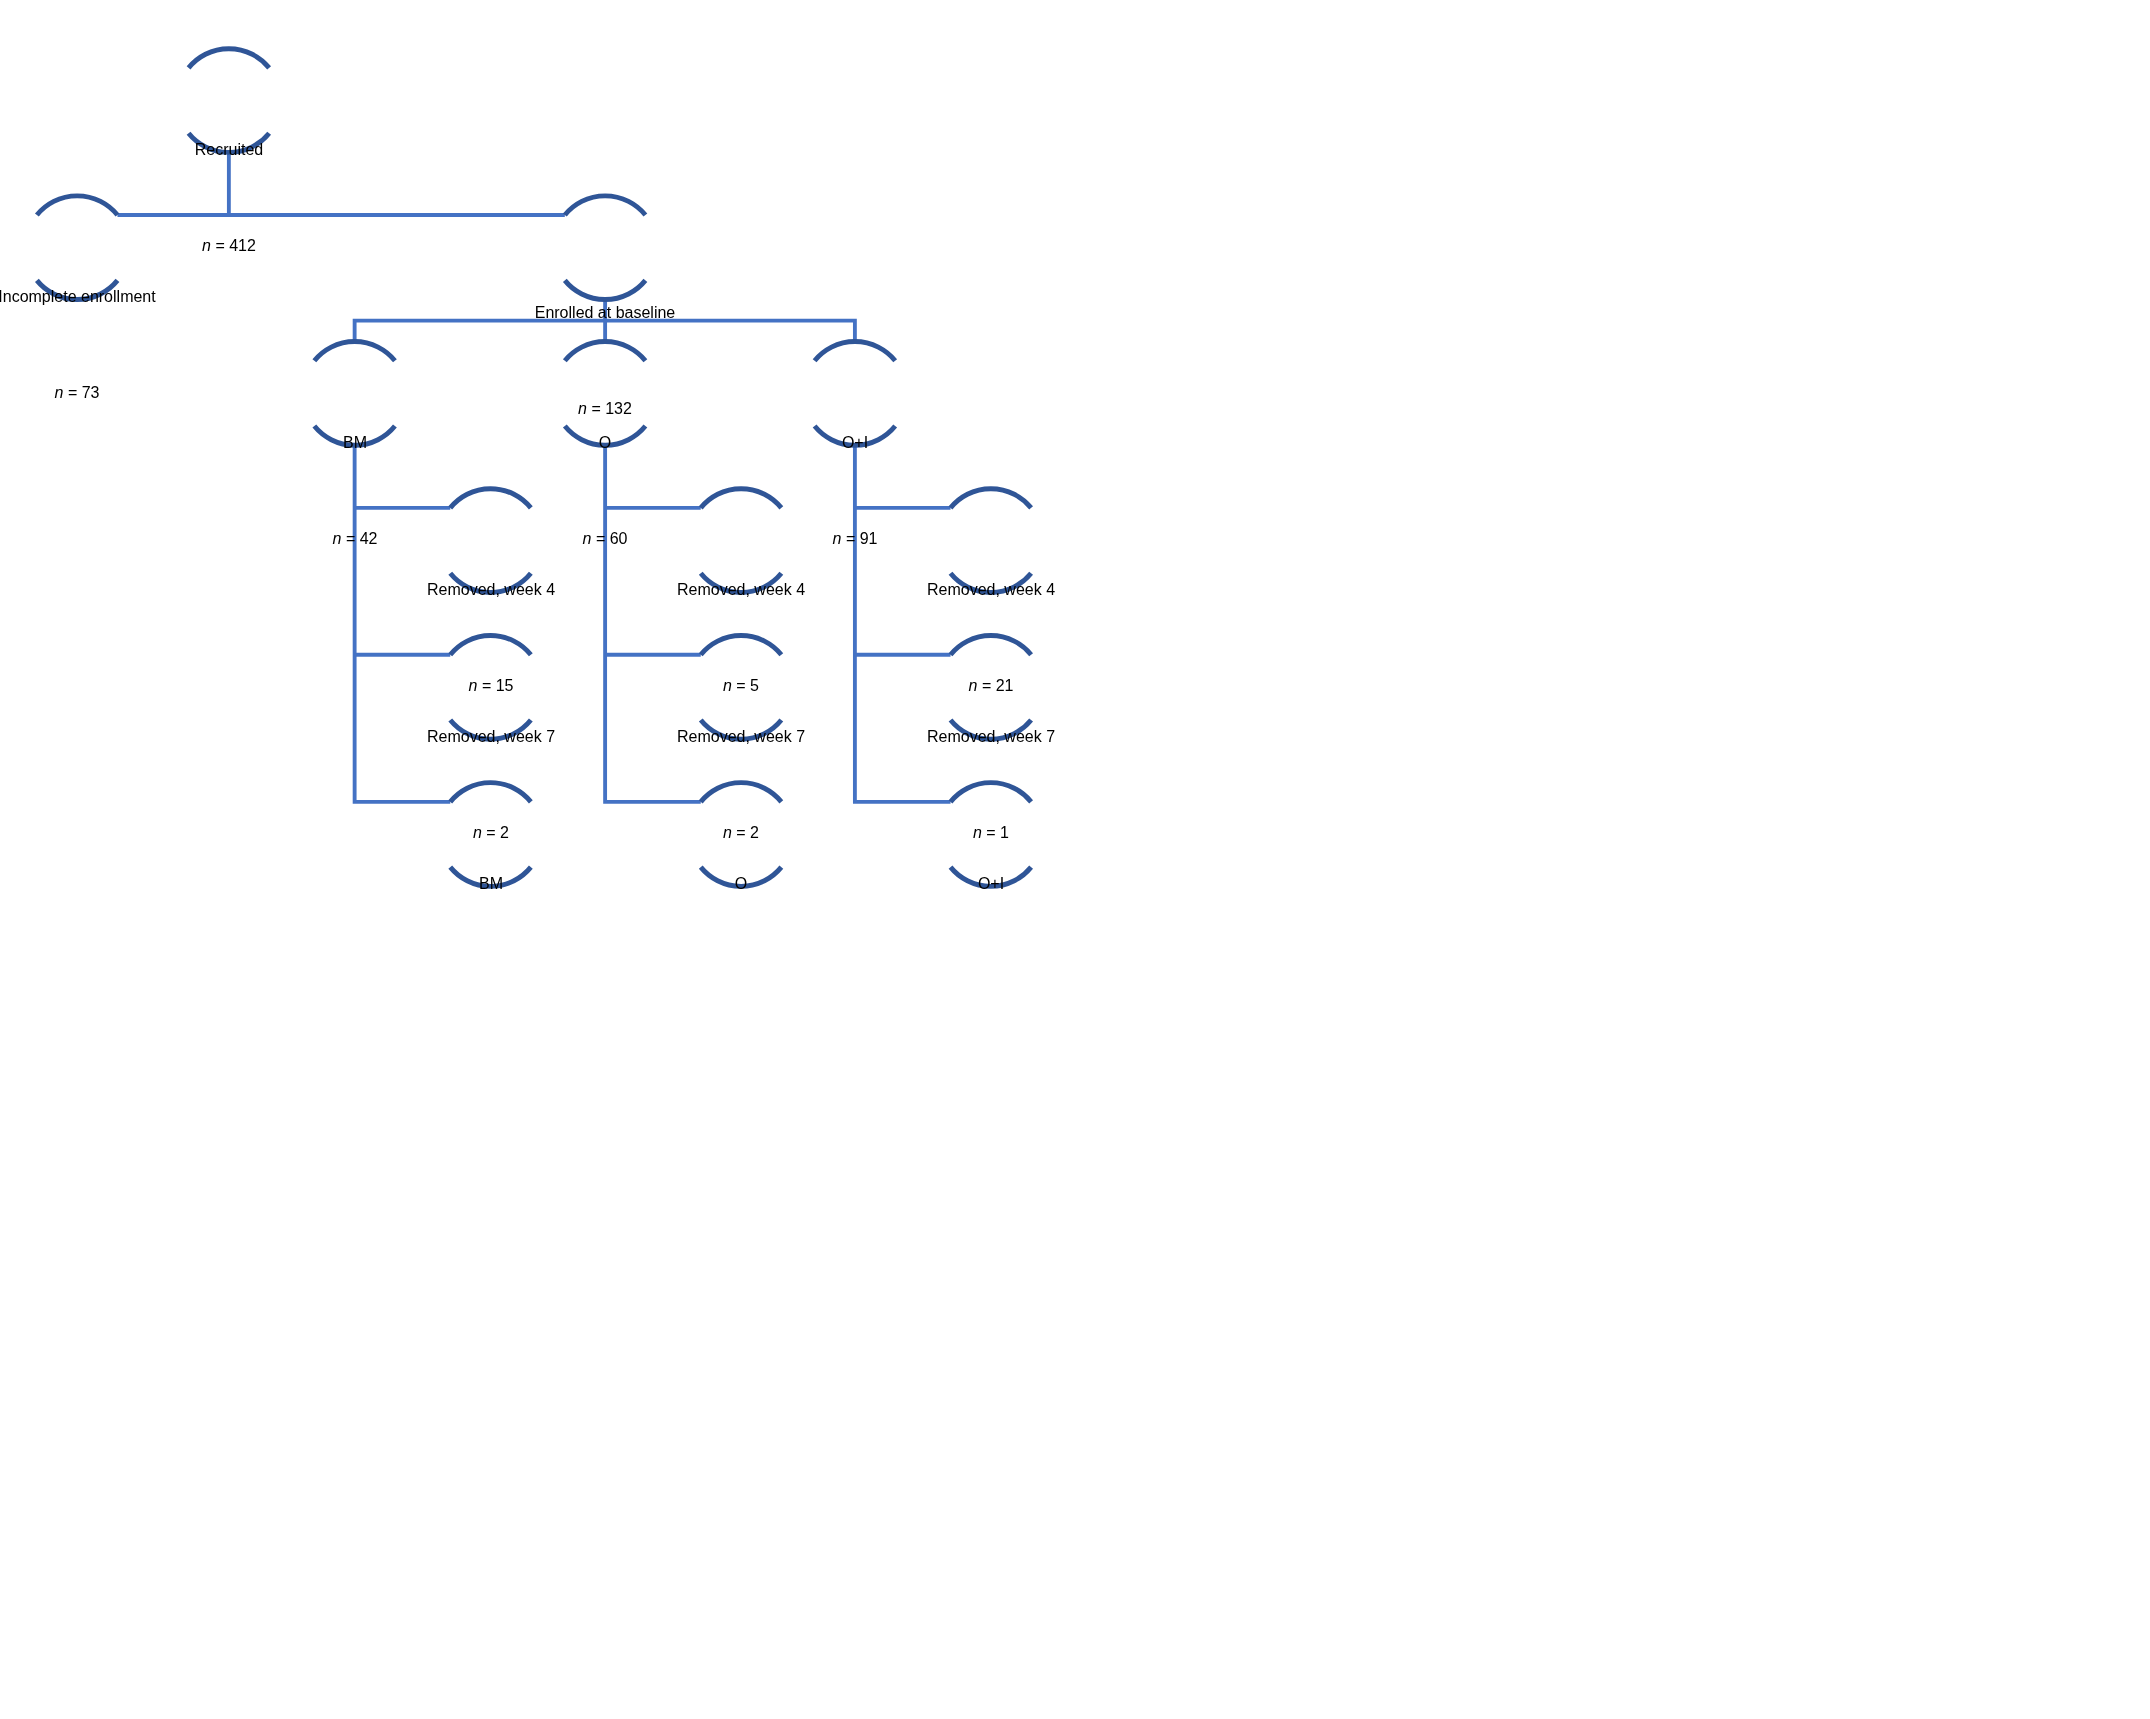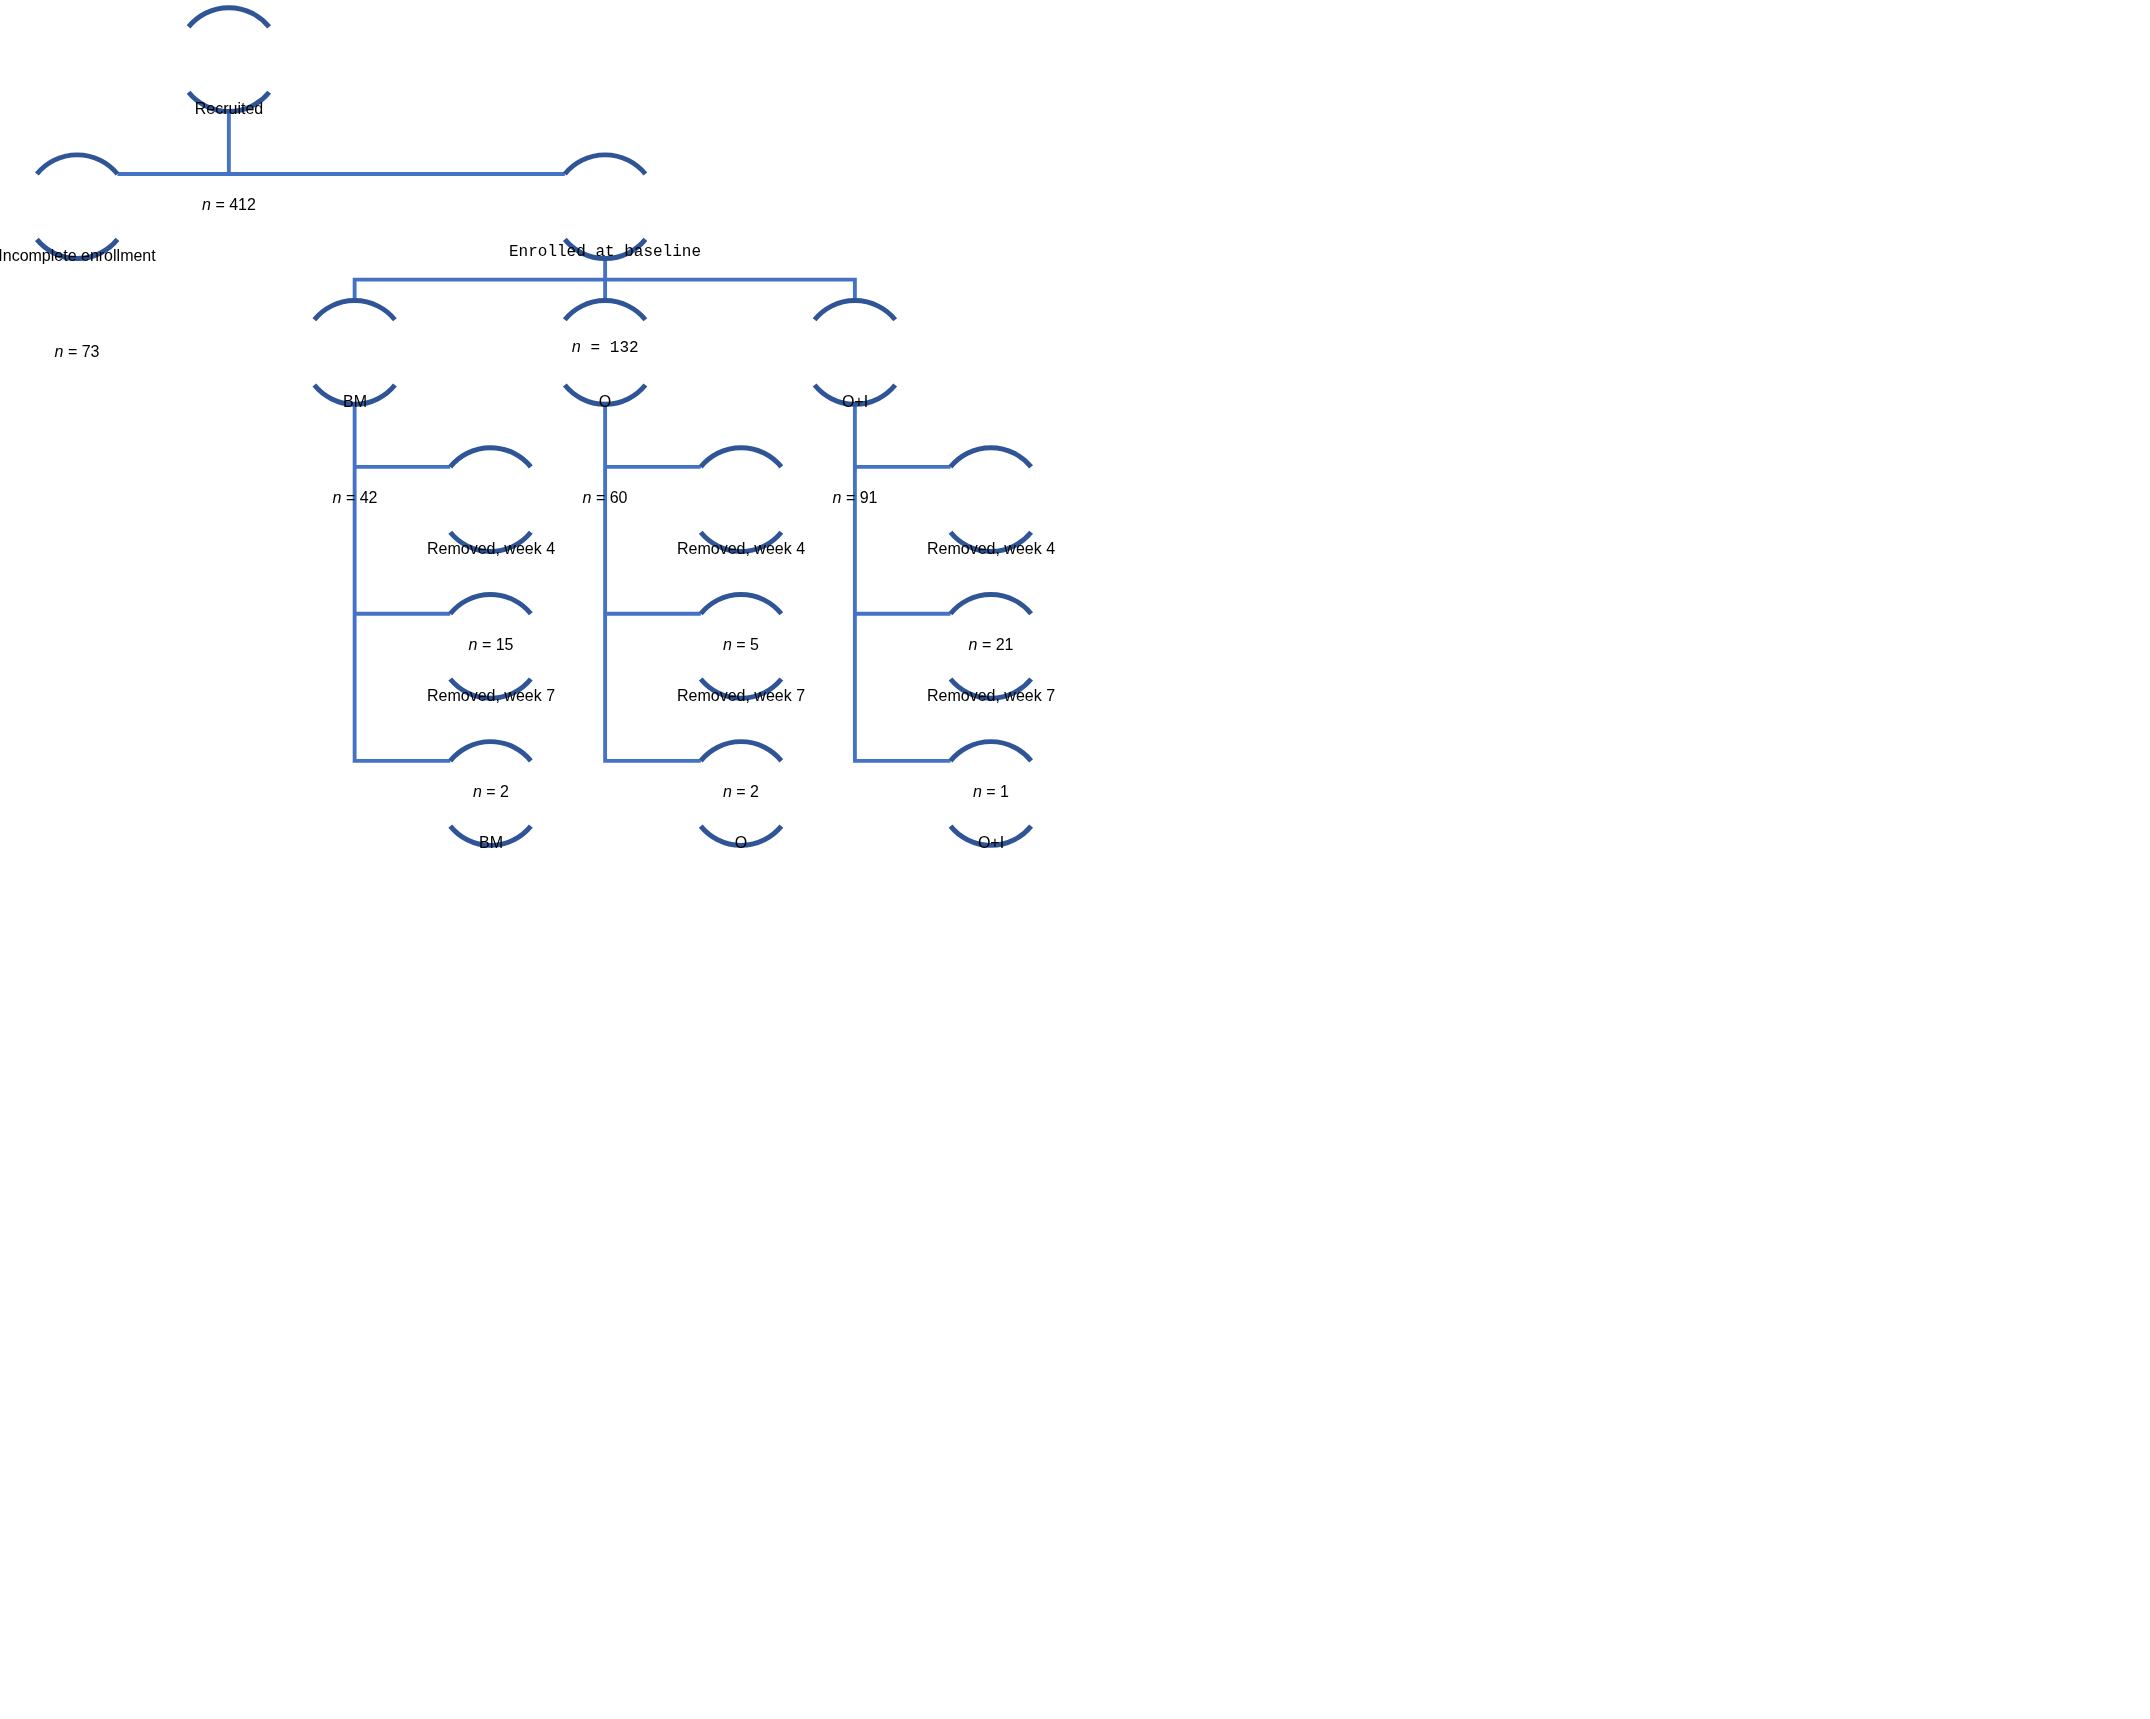--- a/index.html
+++ b/index.html
@@ -7,20 +7,21 @@
     padding: 0;
     background: #ffffff;
   }
   #canvas {
     position: relative;
     width: 1075px;
     height: 859px;
     background: #ffffff;
     font-family: "Liberation Sans", "DejaVu Sans", sans-serif;
     color: #000000;
+    margin-top: 41px;
   }
   #diagram-svg {
     position: absolute;
     left: 0;
     top: 0;
   }
   .connector {
     fill: none;
     stroke: #4472C4;
     stroke-width: 5.5;
@@ -146,21 +147,21 @@
   <div class="node-text" style="left:117px; top:29px;">
     <span class="lbl">Recruited</span>
     <span class="nval"><span class="it">n</span><span> = 412</span></span>
   </div>
 
   <div class="node-text" style="left:-35px; top:176px;">
     <span class="lbl">Incomplete enrollment</span>
     <span class="nval"><span class="it">n</span><span> = 73</span></span>
   </div>
 
-  <div class="node-text" style="left:493px; top:172px;font-family:Liberation Mono, monospace;">
+  <div class="node-text" style="left:493px; top:192px;">
     <span class="lbl">Enrolled at baseline</span>
     <span class="nval"><span class="it">n</span><span> = 132</span></span>
   </div>
 
   <div class="node-text" style="left:243px; top:322px;">
     <span class="lbl">BM</span>
     <span class="nval"><span class="it">n</span><span> = 42</span></span>
   </div>
 
   <div class="node-text" style="left:493px; top:322px;">

